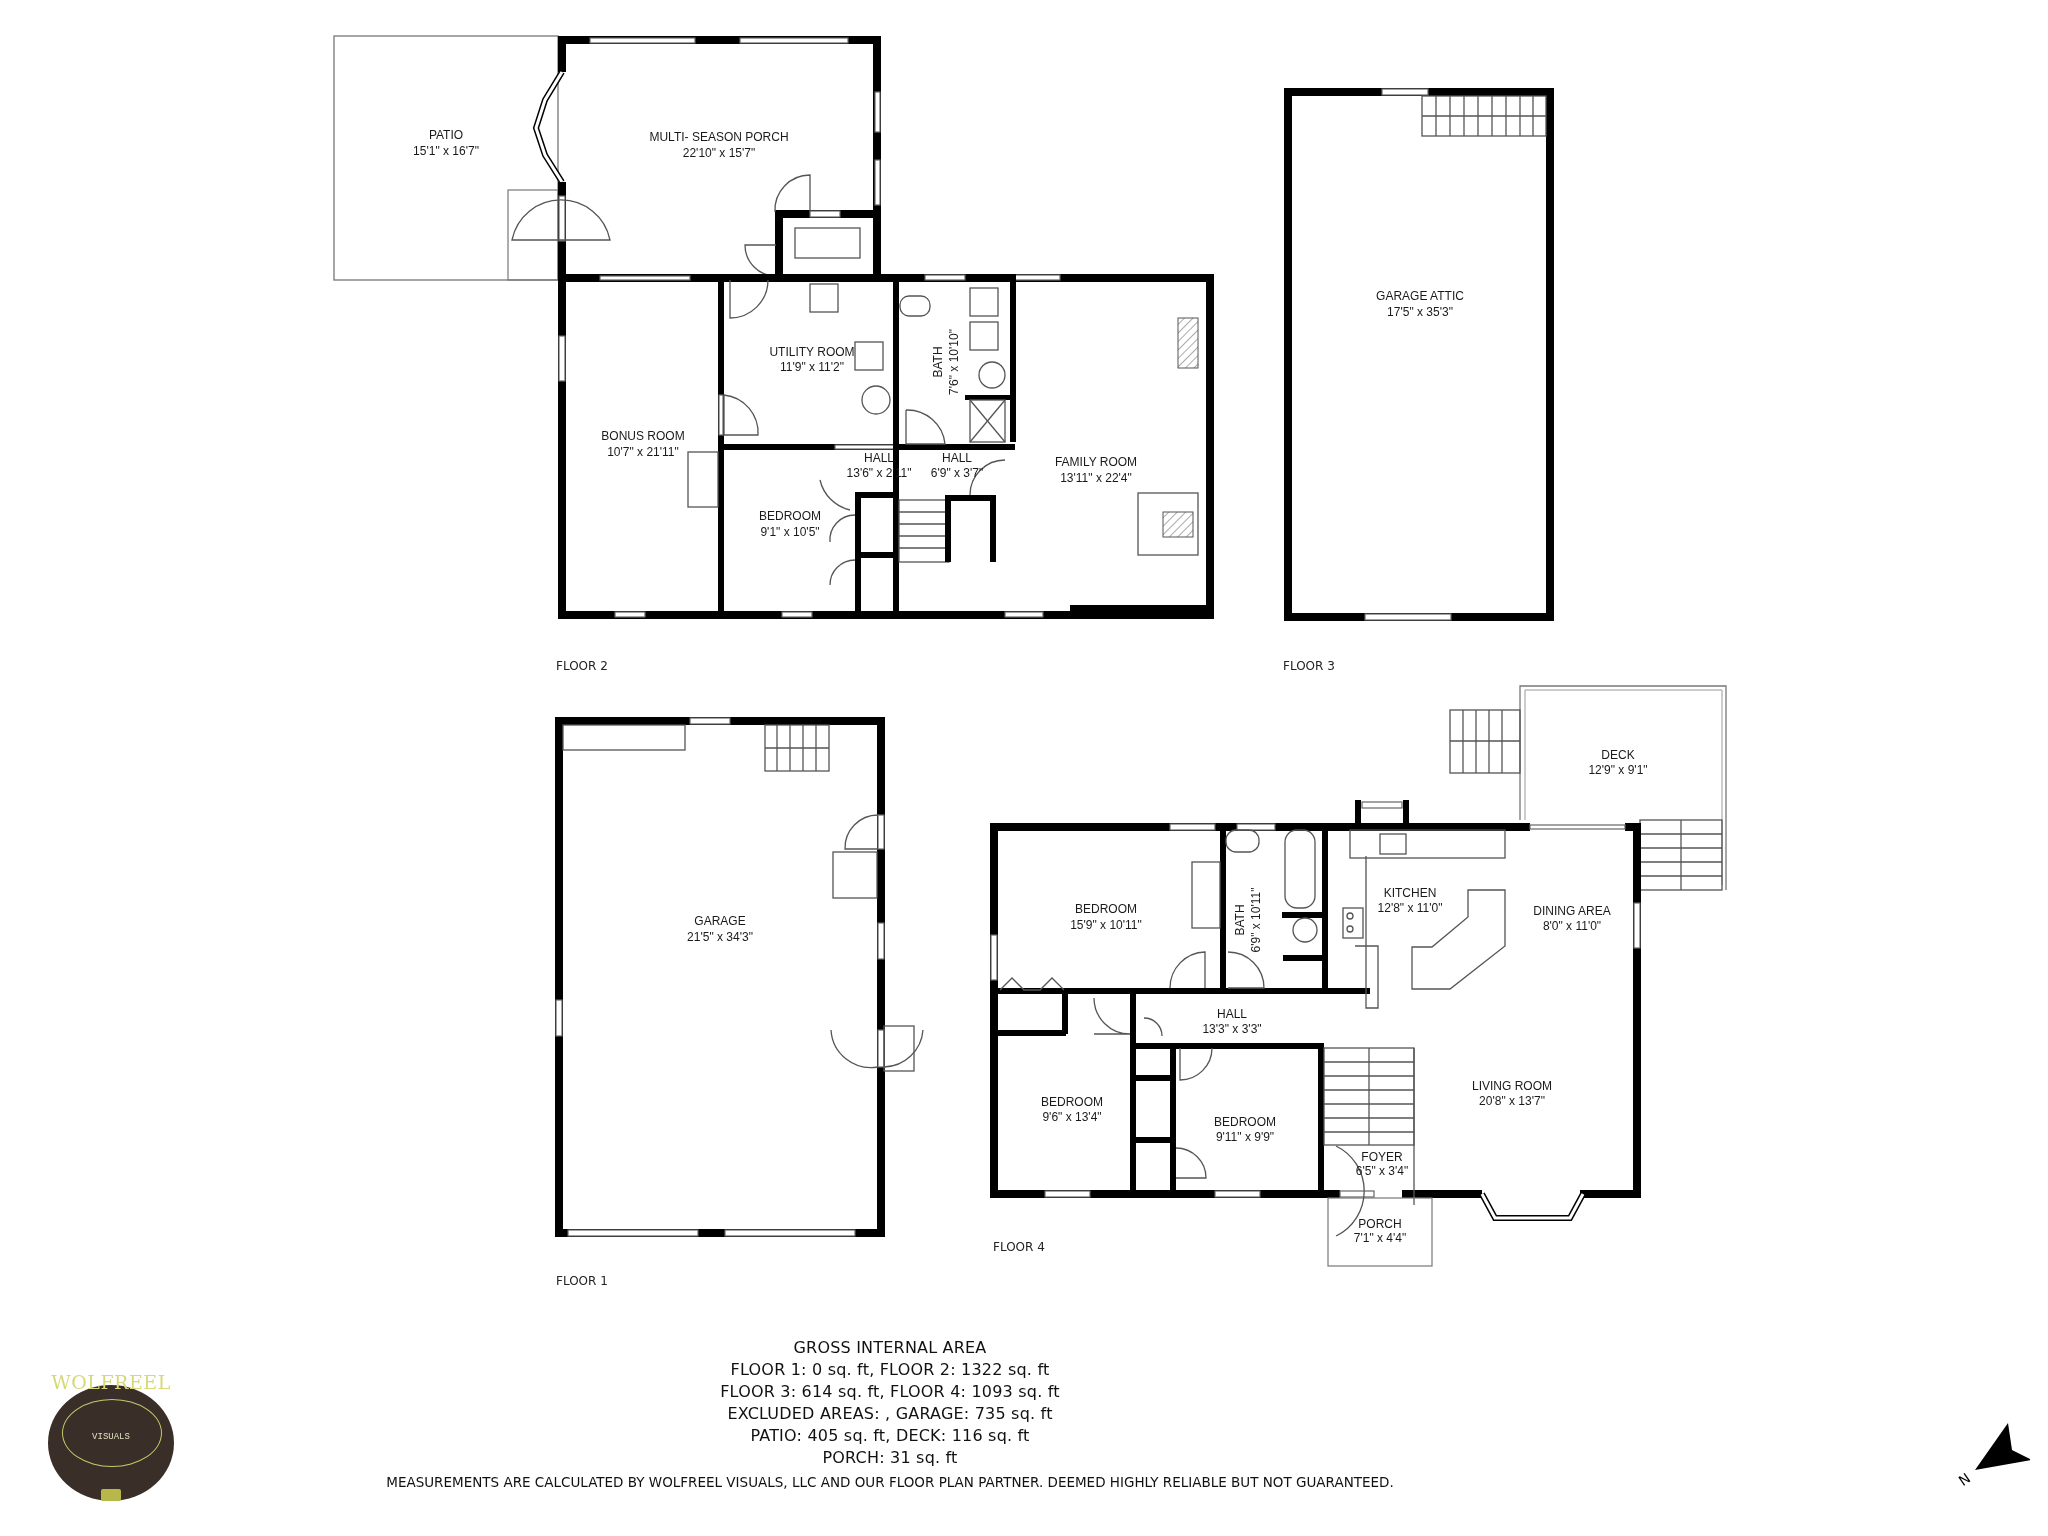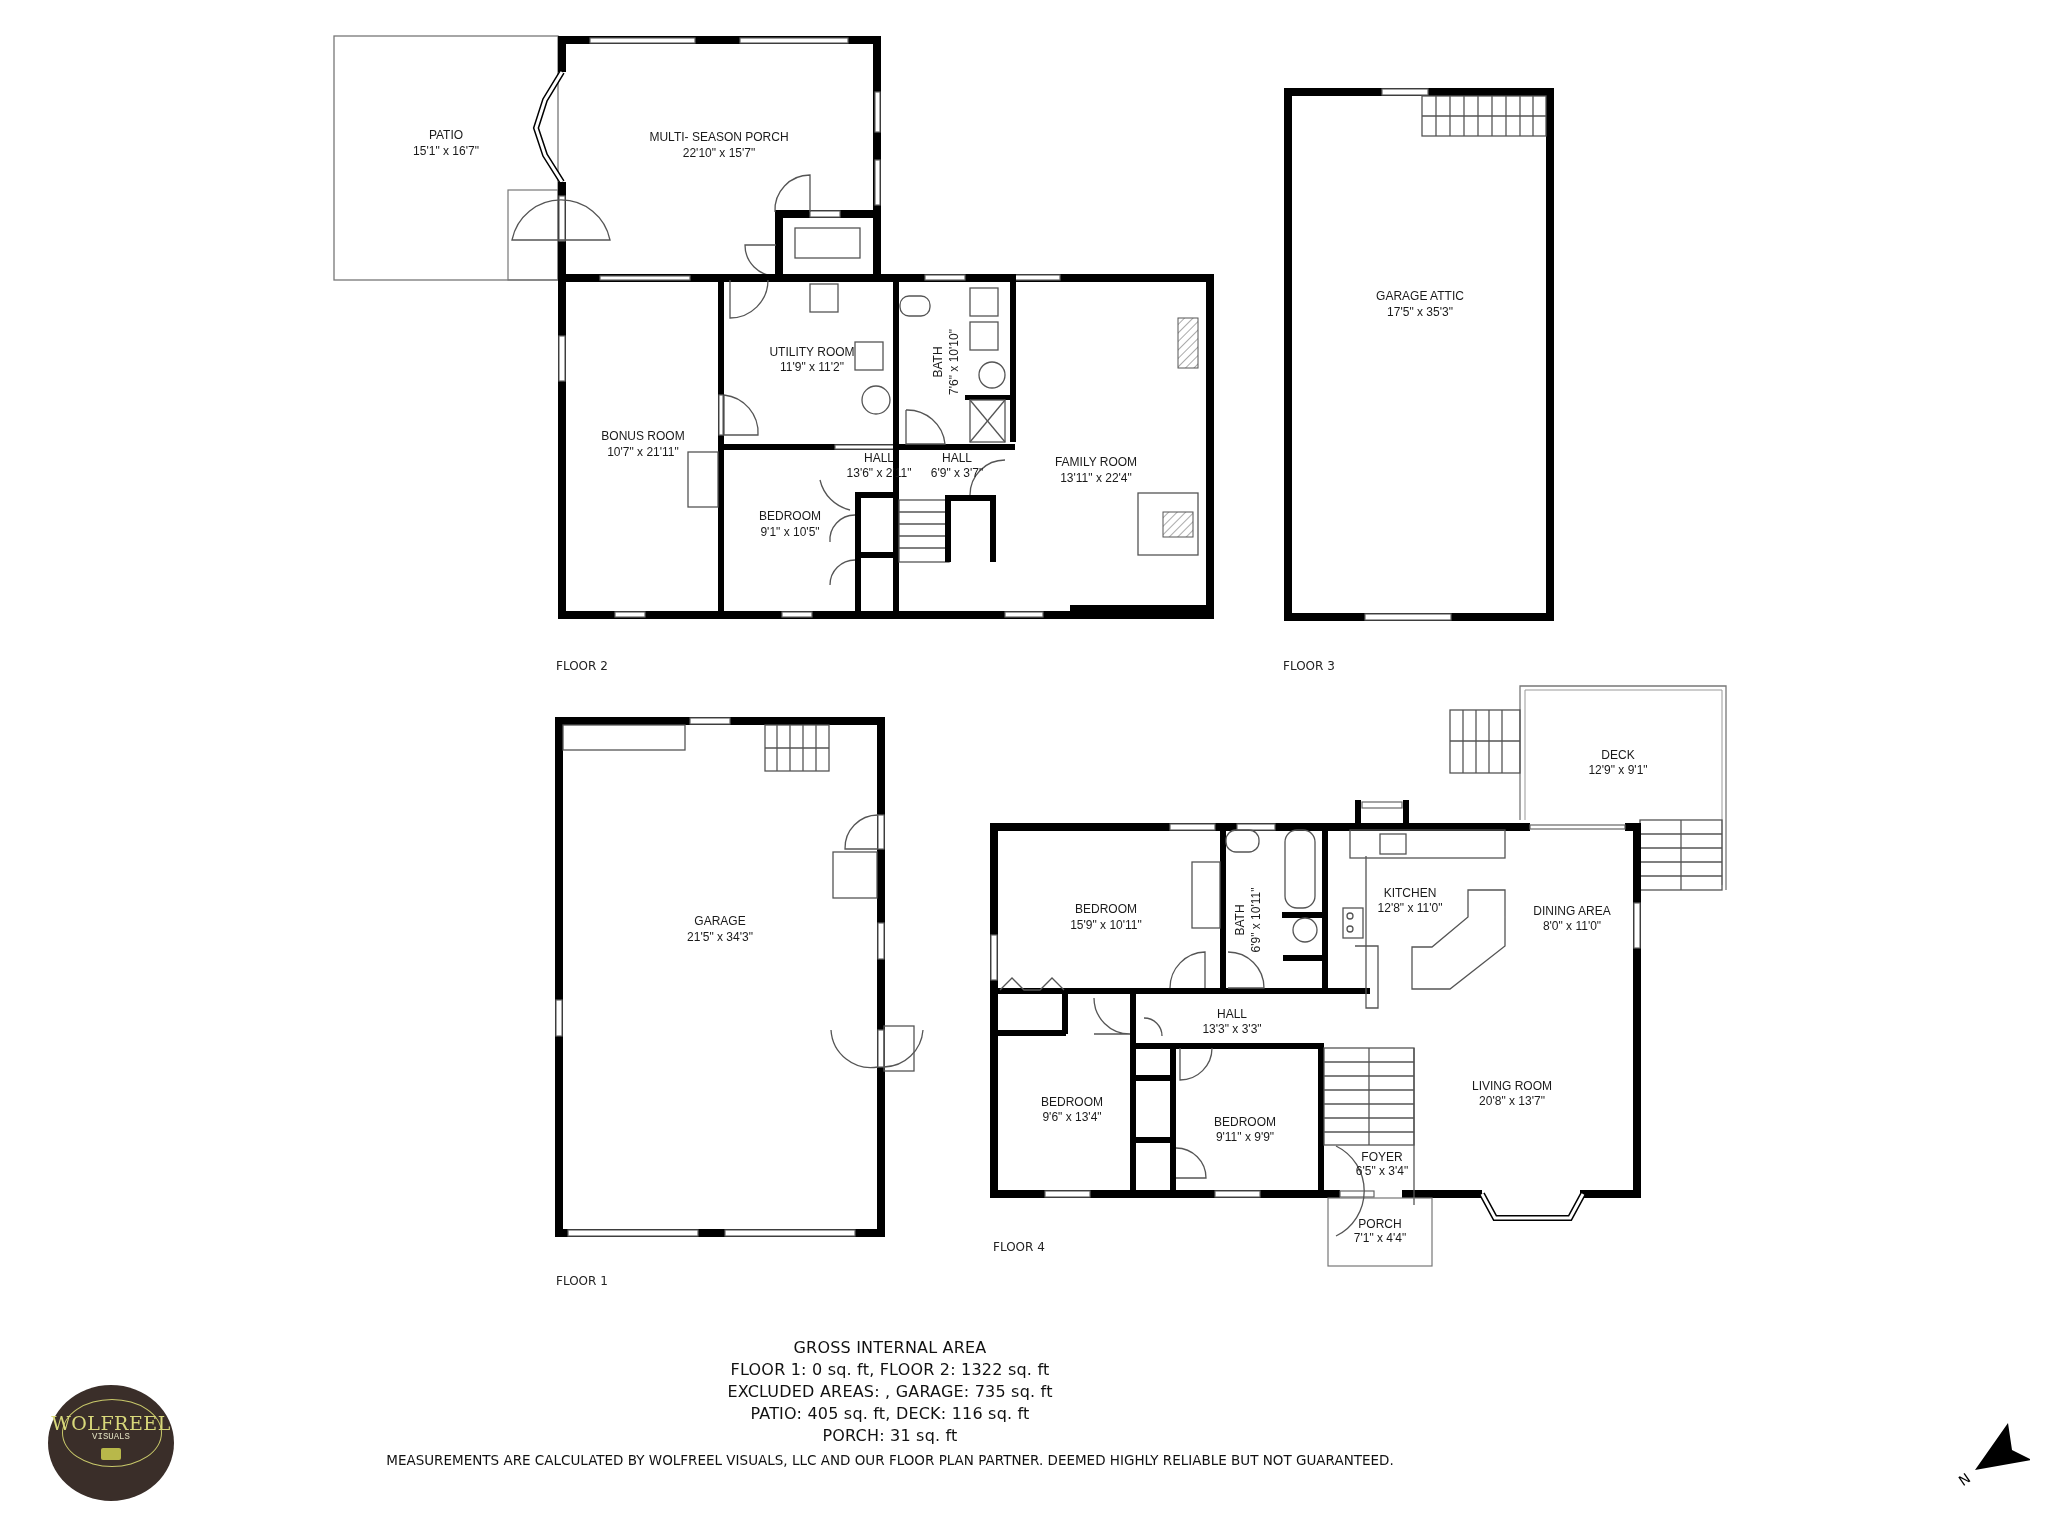--- a/index.html
+++ b/index.html
@@ -7,21 +7,21 @@
   svg.plan { position: absolute; left: 0; top: 0; }
   .wall { fill: #000; }
   .thin { fill: none; stroke: #555; stroke-width: 1.3; }
   .win { fill: #fff; stroke: #666; stroke-width: 1.2; }
   .room-name { font-family: "Liberation Sans", sans-serif; font-size: 12px; fill: #1a1a1a; text-anchor: middle; }
   .room-dim { font-family: "Liberation Sans", sans-serif; font-size: 12px; fill: #1a1a1a; text-anchor: middle; }
   .floor-label { font-family: "DejaVu Sans", sans-serif; font-size: 12px; fill: #222; }
   .summary { position: absolute; left: 0; width: 1780px; top: 1337px; text-align: center; font-family: "DejaVu Sans", sans-serif; color: #111; }
   .summary .line { font-size: 16px; line-height: 22px; letter-spacing: 0.2px; }
   .summary .disclaimer { font-size: 13.5px; line-height: 22px; margin-top: 2px; text-align: center; }
-  .logo { position: absolute; left: 48px; top: 1385px; width: 126px; height: 116px; border-radius: 50%; background: #3a2e29; display: flex; flex-direction: column; align-items: center; justify-content: center; }
+  .logo { position: absolute; left: 48px; top: 1385px; width: 126px; height: 116px; border-radius: 50%; background: #3a2e29; display: flex; flex-direction: column; align-items: center; justify-content: space-between; }
   .logo .ring { position: absolute; left: 14px; top: 14px; width: 98px; height: 66px; border: 1px solid #c8c86a; border-radius: 50%; }
   .logo .brand { color: #d8d87a; font-family: "DejaVu Serif", serif; font-size: 19px; letter-spacing: 0.5px; margin-top: -14px; position: relative; }
   .logo .sub { color: #e0e0c0; font-family: Liberation Mono, monospace; font-size: 9px; position: relative; margin-top: -2px; }
   .logo .cam { width: 20px; height: 12px; background: #b8b84a; border-radius: 2px; margin-top: 6px; position: relative; }
   .compass { position: absolute; left: 1940px; top: 1415px; }
 </style>
 </head>
 <body>
 
 <svg class="plan" width="2048" height="1536" viewBox="0 0 2048 1536" xmlns="http://www.w3.org/2000/svg">
@@ -314,20 +314,21 @@
   <defs>
     <pattern id="hatch" width="6" height="6" patternUnits="userSpaceOnUse" patternTransform="rotate(45)">
       <line x1="0" y1="0" x2="0" y2="6" stroke="#555" stroke-width="1"></line>
     </pattern>
   </defs>
 </svg>
 
 <div class="summary">
   <div class="line">GROSS INTERNAL AREA</div>
   <div class="line">FLOOR 1: 0 sq. ft, FLOOR 2: 1322 sq. ft</div>
+  <div class="line">FLOOR 3: 614 sq. ft, FLOOR 4: 1093 sq. ft</div>
   <div class="line">EXCLUDED AREAS: , GARAGE: 735 sq. ft</div>
   <div class="line">PATIO: 405 sq. ft, DECK: 116 sq. ft</div>
   <div class="line">PORCH: 31 sq. ft</div>
   <div class="disclaimer">MEASUREMENTS ARE CALCULATED BY WOLFREEL VISUALS, LLC AND OUR FLOOR PLAN PARTNER. DEEMED HIGHLY RELIABLE BUT NOT GUARANTEED.</div>
 </div>
 
 <div class="logo">
   <div class="ring"></div>
   <div class="brand">WOLFREEL</div>
   <div class="sub">VISUALS</div>

